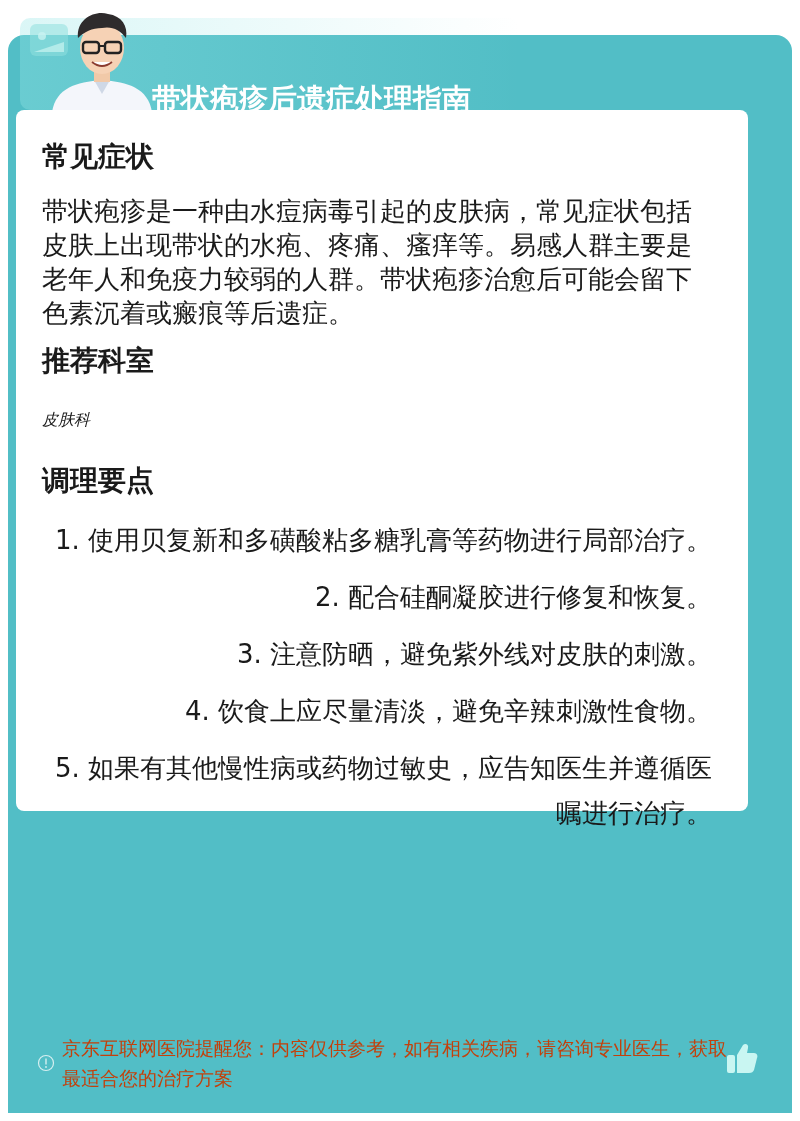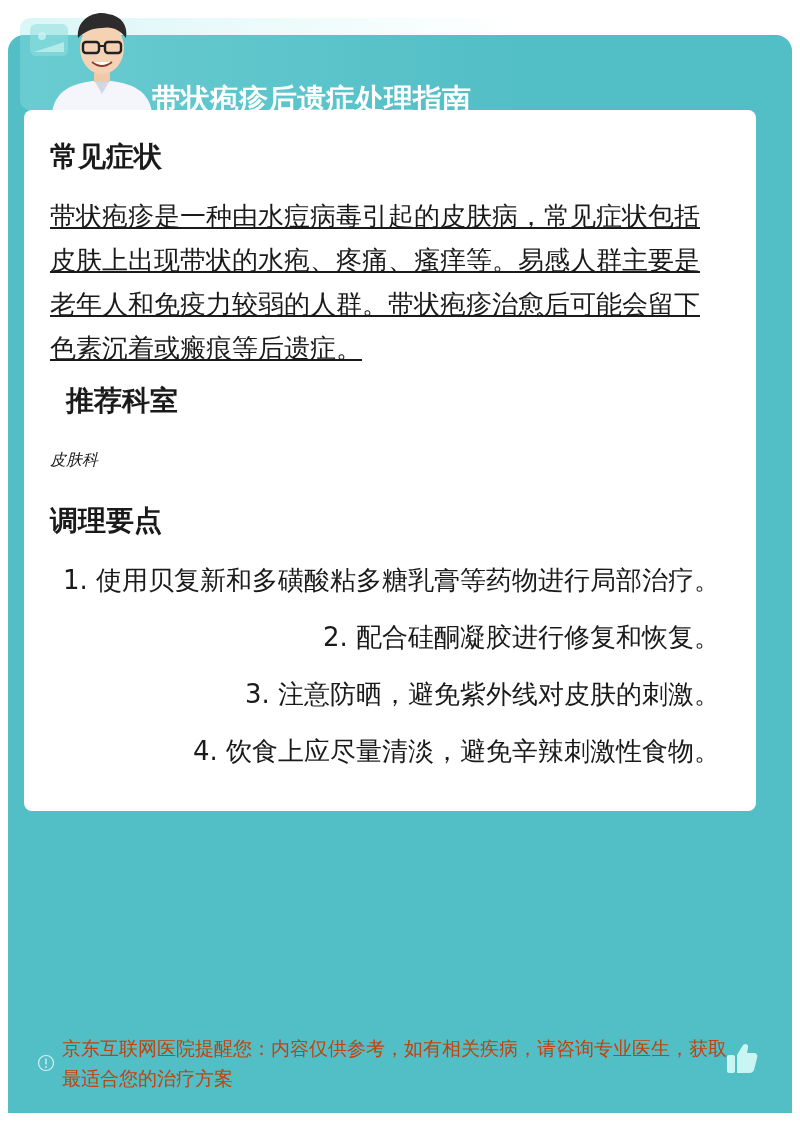--- a/index.html
+++ b/index.html
@@ -6,25 +6,25 @@
     body { width: 800px; height: 1121px; position: relative; overflow: hidden;
            font-family: "DejaVu Sans", "Liberation Sans", sans-serif; }
     .panel { position: absolute; left: 8px; top: 35px; width: 784px; height: 1078px;
              background: #52bec6; border-radius: 16px 16px 0 0; }
     .header-glow { position: absolute; left: 20px; top: 18px; width: 500px; height: 92px;
                    background: linear-gradient(90deg, rgba(150,230,230,0.35), rgba(82,190,198,0)); border-radius: 10px; }
     .img-icon { position: absolute; left: 28px; top: 22px; width: 42px; height: 36px; }
     .title { position: absolute; left: 152px; top: 50px; color: #ffffff; font-size: 29px; font-weight: bold;
              letter-spacing: 0px; line-height: 40px; margin-top: 29px; }
     .avatar { position: absolute; left: 46px; top: 8px; width: 112px; height: 104px; }
-    .card { position: absolute; left: 24px; top: 110px; width: 732px; height: 701px;
+    .card { position: absolute; left: 16px; top: 110px; width: 732px; height: 701px;
             background: #ffffff; border-radius: 8px; }
     .content { position: absolute; left: 26px; top: 22px; width: 670px; color: #1a1a1a; }
     .h { font-size: 28px; font-weight: bold; line-height: 50px; margin: 0 0 12px 0; }
-    .p { font-size: 26px; line-height: 44px; margin: 0 0 4px 0; text-decoration: underline; }
+    .p { font-size: 26px; line-height: 34px; margin: 0 0 4px 0; }
     .dept { font-size: 16px; line-height: 44px; margin: 6px 0 14px 0; font-style: italic; }
     .list { margin: 0; padding: 0; list-style: none; text-align: right; }
     .li { font-size: 26px; line-height: 45px; margin: 0 0 12px 0; }
     .footer { position: absolute; left: 62px; top: 1033px; width: 668px; color: #c2410c; font-size: 19px; line-height: 30px; }
     .info-icon { position: absolute; left: 37px; top: 1054px; width: 18px; height: 18px; }
     .thumb-icon { position: absolute; left: 725px; top: 1041px; width: 34px; height: 34px; }
   </style>
 </head>
 <body>
 
@@ -50,29 +50,30 @@
   <path d="M46 54 Q56 62 66 54" fill="#ffffff" stroke="#8a3b2f" stroke-width="1.8"></path>
 </svg>
 
 <div class="title">带状疱疹后遗症处理指南</div>
 
 <div class="card">
   <div class="content">
     <div class="h">常见症状</div>
     <div class="p">带状疱疹是一种由水痘病毒引起的皮肤病，常见症状包括皮肤上出现带状的水疱、疼痛、瘙痒等。易感人群主要是老年人和免疫力较弱的人群。带状疱疹治愈后可能会留下色素沉着或瘢痕等后遗症。</div>
 
-    <div class="h" style="margin-top:6px;margin-left:16px;">推荐科室</div>
+    <div class="h" style="margin-top:6px;">推荐科室</div>
     <div class="dept">皮肤科</div>
 
     <div class="h">调理要点</div>
     <ul class="list">
       <li class="li">1. 使用贝复新和多磺酸粘多糖乳膏等药物进行局部治疗。</li>
       <li class="li">2. 配合硅酮凝胶进行修复和恢复。</li>
       <li class="li">3. 注意防晒，避免紫外线对皮肤的刺激。</li>
       <li class="li">4. 饮食上应尽量清淡，避免辛辣刺激性食物。</li>
+      <li class="li">5. 如果有其他慢性病或药物过敏史，应告知医生并遵循医嘱进行治疗。</li>
     </ul>
   </div>
 </div>
 
 <svg class="info-icon" viewBox="0 0 18 18">
   <circle cx="9" cy="9" r="7.5" fill="none" stroke="#d6eff0" stroke-width="1.2"></circle>
   <line x1="9" y1="4.5" x2="9" y2="10.5" stroke="#d6eff0" stroke-width="1.4"></line>
   <circle cx="9" cy="13" r="0.9" fill="#d6eff0"></circle>
 </svg>
 

